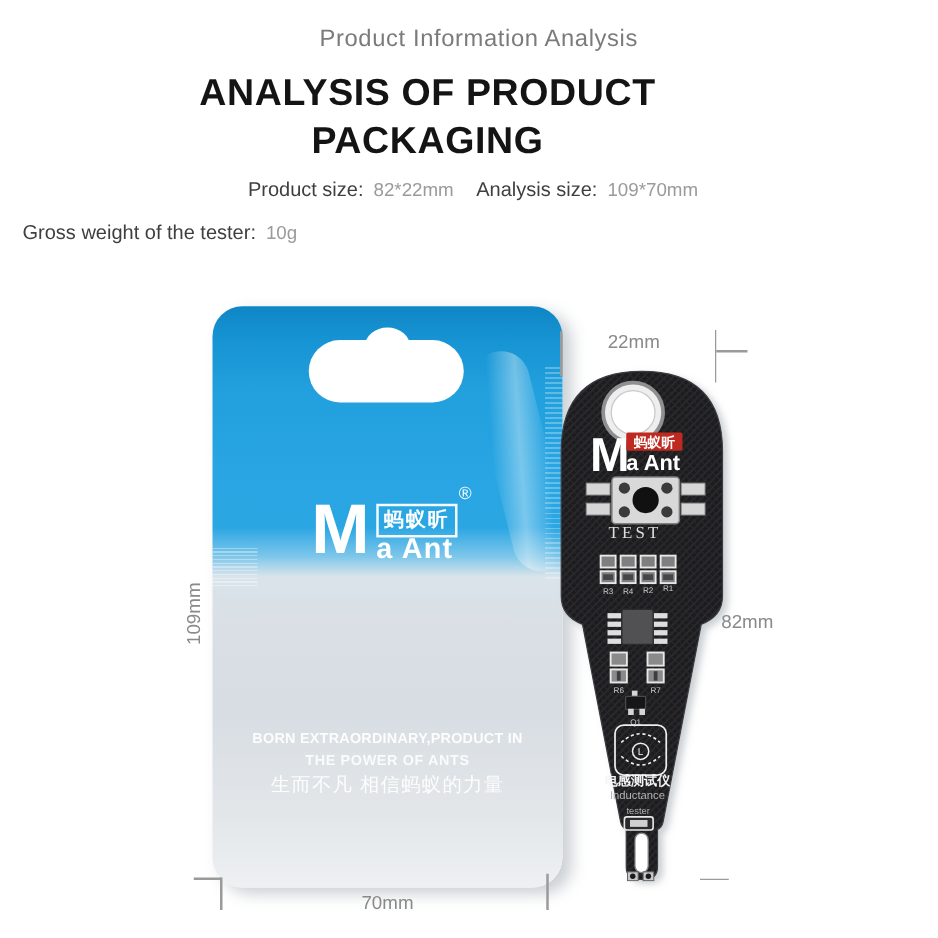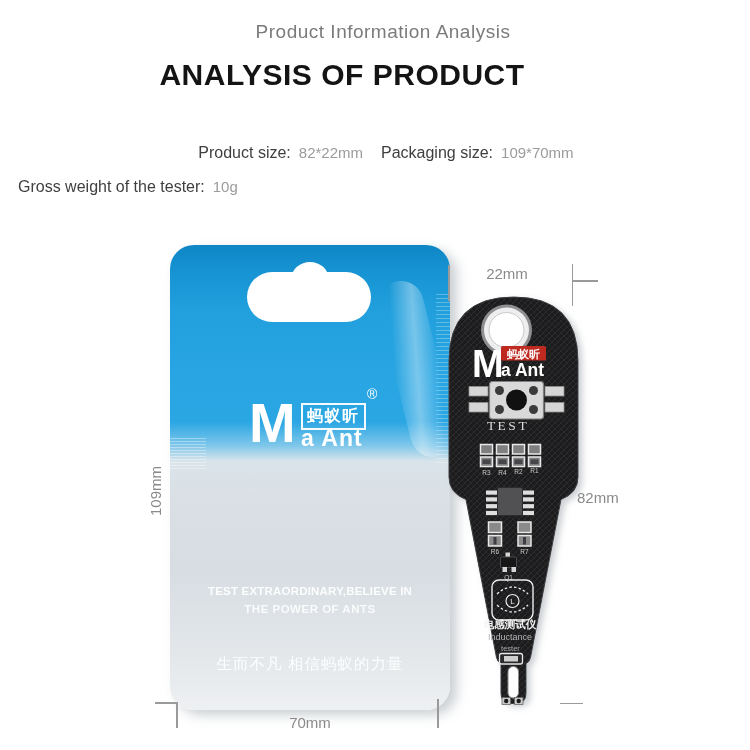--- a/index.html
+++ b/index.html
@@ -34,68 +34,69 @@
   .pouch-logo-m{left:79px;top:152px;font-size:56px;font-weight:bold;color:#ffffff;line-height:52px;}
   .pouch-logo-box{left:131px;top:158px;border:2.5px solid rgba(255,255,255,.95);color:#ffffff;
     font-size:16px;font-weight:bold;letter-spacing:1.5px;padding:1px 4px;}
   .pouch-logo-sub{left:131px;top:180px;font-size:23px;font-weight:bold;color:#ffffff;letter-spacing:1px;}
   .pouch-logo-reg{left:197px;top:141px;font-size:14px;color:#ffffff;}
   .slogan1{left:0;top:340px;width:280px;text-align:center;font-size:11.5px;font-weight:bold;
     color:rgba(255,255,255,.92);letter-spacing:.2px;}
   .slogan2{left:0;top:358px;width:280px;text-align:center;font-size:11.5px;font-weight:bold;
     color:rgba(255,255,255,.85);letter-spacing:.5px;}
   .slogan-cn{left:0;top:373px;width:280px;text-align:center;font-size:15.5px;font-weight:normal;
-    color:rgba(255,255,255,.9);letter-spacing:1px;margin-top:36px;}
+    color:rgba(255,255,255,.9);letter-spacing:1px;}
   
   .dl{position:absolute;background:#9a9a9a;}
   .dim-text{position:absolute;font-size:15px;color:#8a8a8a;white-space:nowrap;}
   .dim-109{left:125px;top:483px;width:60px;height:16px;text-align:center;transform:rotate(-90deg);}
   .dim-70{left:270px;top:714px;width:80px;text-align:center;}
   .dim-22{left:462px;top:265px;width:90px;text-align:center;}
   .dim-82{left:577px;top:489px;}
   
   .pcb-svg{left:430px;top:260px;}
   text{font-family:"Liberation Sans",sans-serif;}
   .serif{font-family:"Liberation Serif",serif;}
 </style>
 </head>
 <body>
 
 <div id="canvas">
 
   <div class="abs subtitle">Product Information Analysis</div>
   <div class="abs title">
     <div>ANALYSIS OF PRODUCT</div>
+    <div>PACKAGING</div>
   </div>
 
   <div class="abs spec-row" style="top:144px;">
     <div class="spec-cell-l">
       <span class="spec-label">Product size:</span><span class="spec-value">82*22mm</span>
     </div>
     <div class="spec-cell-r">
-      <span class="spec-label">Packaging size:</span><span class="spec-value">109*70mm</span>
+      <span class="spec-label">Analysis size:</span><span class="spec-value">109*70mm</span>
     </div>
   </div>
   <div class="abs spec-row" style="top:178px;">
     <div class="spec-cell-r">
       <span class="spec-label">Gross weight of the tester:</span><span class="spec-value">10g</span>
     </div>
   </div>
 
   <div class="abs pouch">
     <div class="abs pouch-streak"></div>
     <div class="abs pouch-crinkle-l"></div>
     <div class="abs pouch-crinkle-r"></div>
     <div class="abs hole-slot"></div>
     <div class="abs hole-bump"></div>
     <div class="abs pouch-logo-m">M</div>
     <div class="abs pouch-logo-box">蚂蚁昕</div>
     <div class="abs pouch-logo-sub">a Ant</div>
     <div class="abs pouch-logo-reg">®</div>
-    <div class="abs slogan1">TEST EXTRAORDINARY,BELIEVE IN</div>
+    <div class="abs slogan1">BORN EXTRAORDINARY,PRODUCT IN</div>
     <div class="abs slogan2">THE POWER OF ANTS</div>
     <div class="abs slogan-cn">生而不凡 相信蚂蚁的力量</div>
   </div>
 
   <div class="dim-text dim-109">109mm</div>
   <div class="dl" style="left:155px;top:702px;width:22px;height:1.5px;"></div>
   <div class="dl" style="left:176px;top:702px;width:1.5px;height:26px;"></div>
   <div class="dl" style="left:437px;top:699px;width:1.5px;height:29px;"></div>
   <div class="dim-text dim-70">70mm</div>
 

